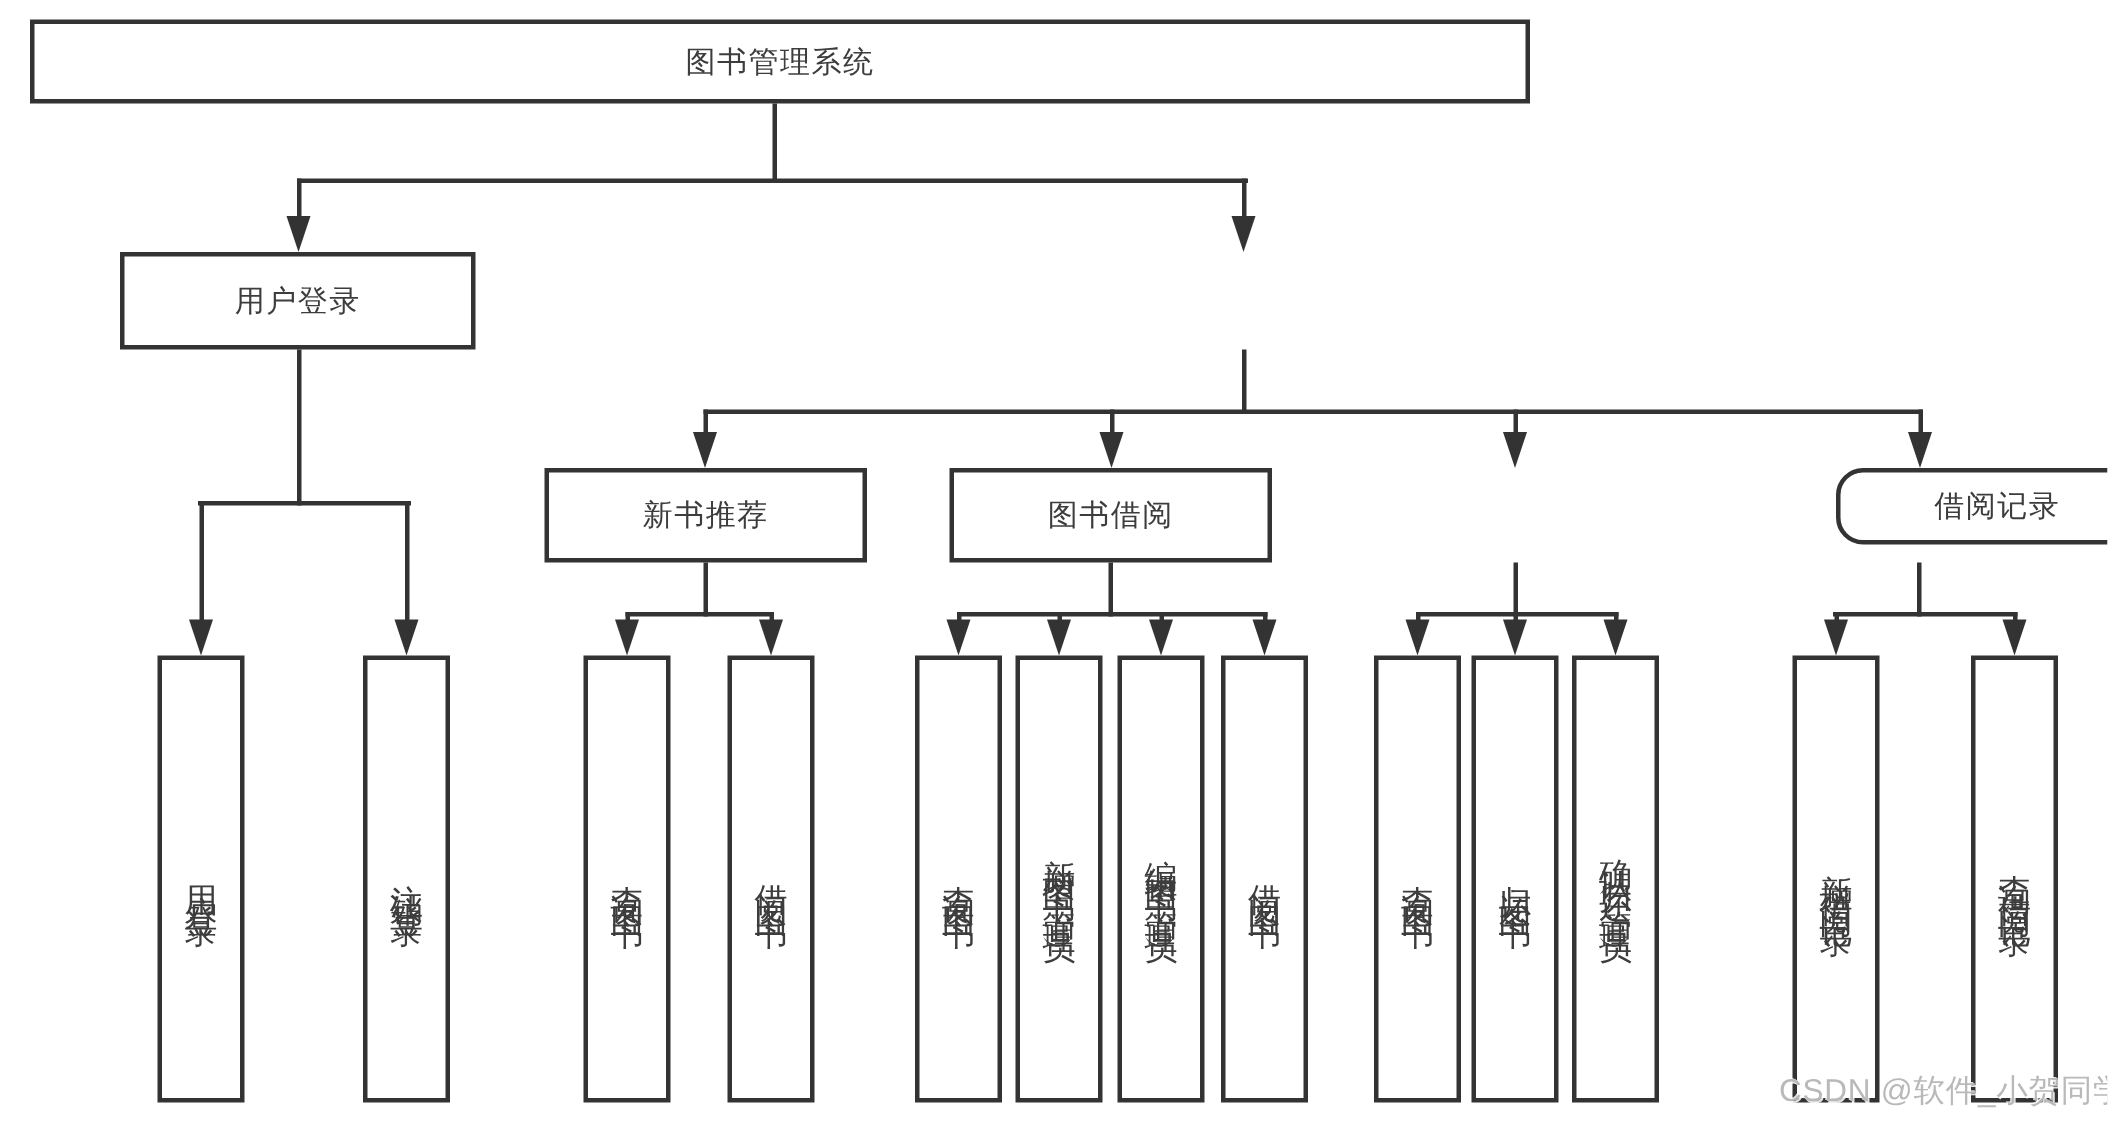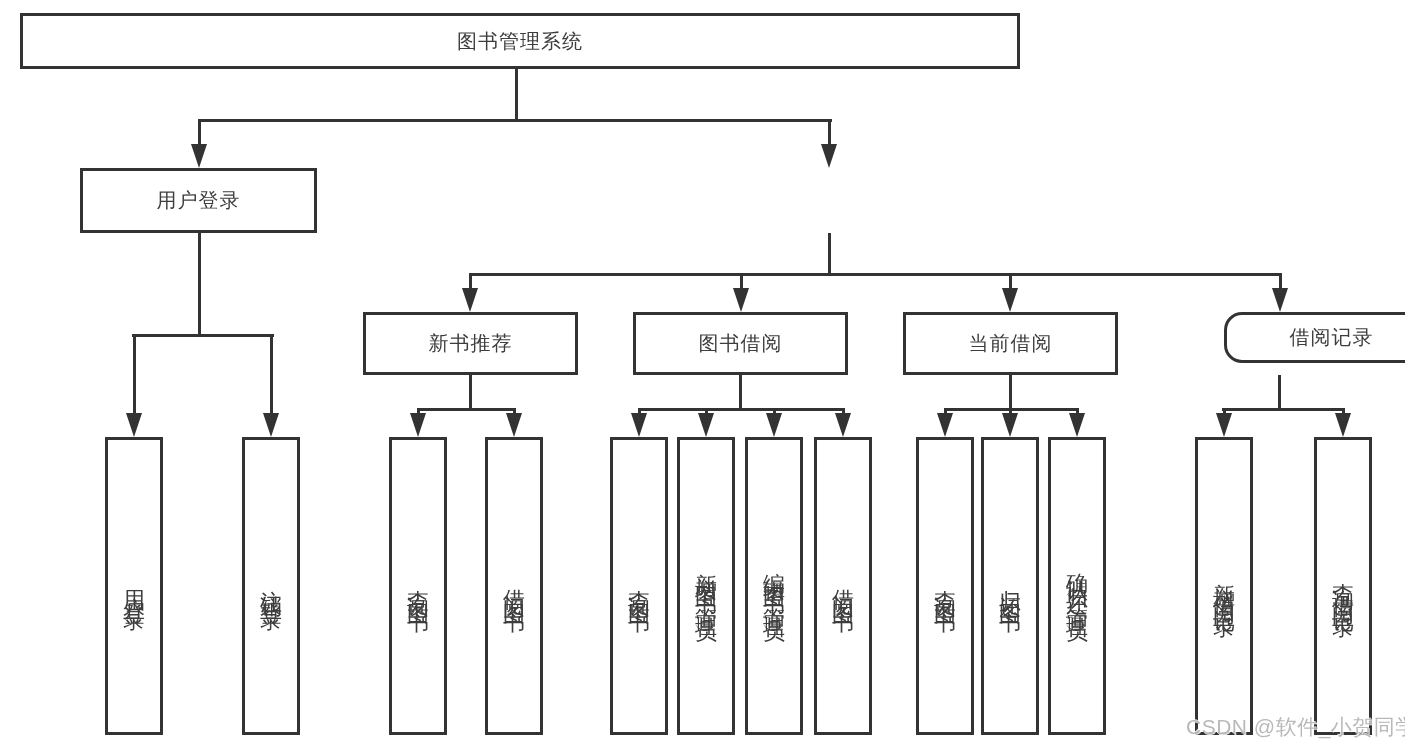--- a/index.html
+++ b/index.html
@@ -119,23 +119,20 @@
     <div class="stem"></div>
     <div class="head"></div>
   </div>
 
   <div class="hbox" style="left:363px;top:312px;width:215px;height:63px;">
     <span>新书推荐</span>
   </div>
   <div class="hbox" style="left:633px;top:312px;width:215px;height:63px;">
     <span>图书借阅</span>
   </div>
-  <div class="hbox" style="left:903px;top:312px;width:215px;height:63px;">
-    <span>当前借阅</span>
-  </div>
   <div class="hbox" style="left:1224px;top:312px;width:215px;height:51px;border-radius:18px;">
     <span>借阅记录</span>
   </div>
 
   <div class="vline" style="left:469px;top:375px;height:36px;"></div>
   <div class="hline" style="left:417px;top:408px;width:99px;"></div>
   <div class="arrow" style="left:410px;top:408px;height:29px;">
     <div class="stem"></div>
     <div class="head"></div>
   </div>

